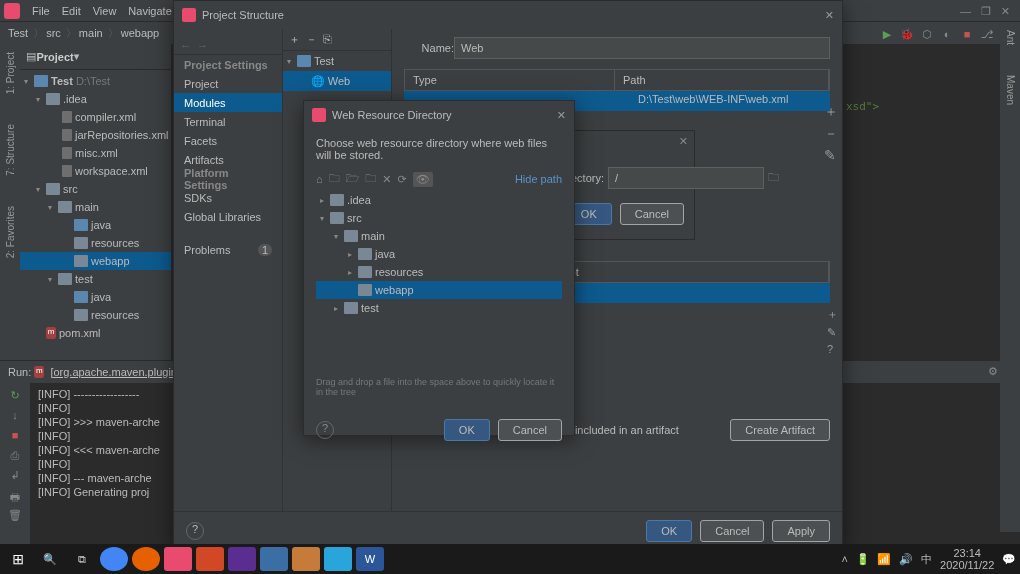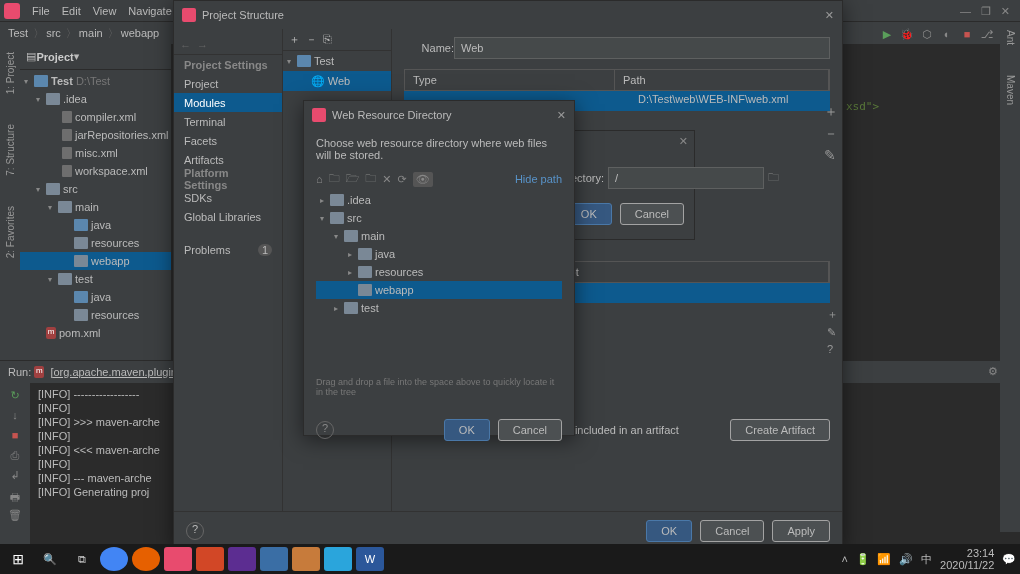--- a/index.html
+++ b/index.html
@@ -452,19 +452,19 @@
   <div class="tb" style="background:#3a6ea5;border-radius:3px"></div>
   <div class="tb" style="background:#c77b3b;border-radius:3px"></div>
   <div class="tb" style="background:#2aa5dc;border-radius:3px"></div>
   <div class="tb" style="background:#2b579a;border-radius:3px;color:#fff">W</div>
   <div class="tray">
     <span>˄</span>
     <span>🔋</span>
     <span>📶</span>
     <span>🔊</span>
     <span>中</span>
-    <div style="text-align:right">
+    <div style="text-align:center">
       <div>23:14</div>
       <div>2020/11/22</div>
     </div>
     <span>💬</span>
   </div>
 </div>
 
 </body></html>

